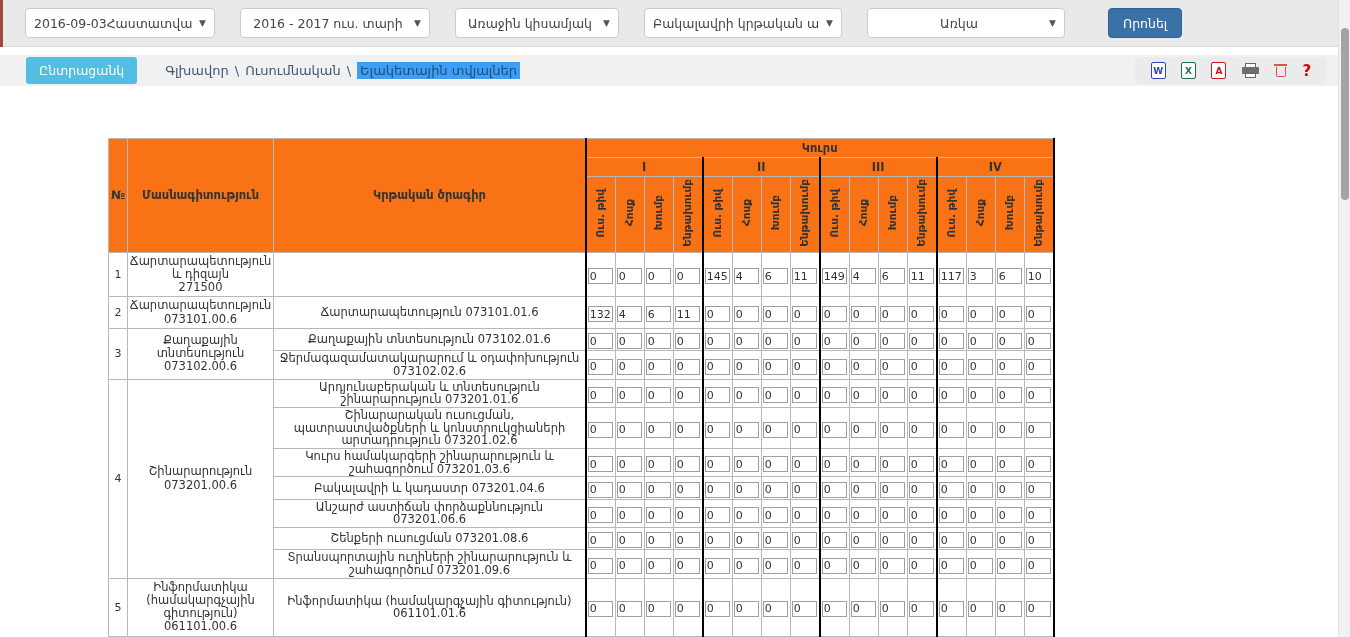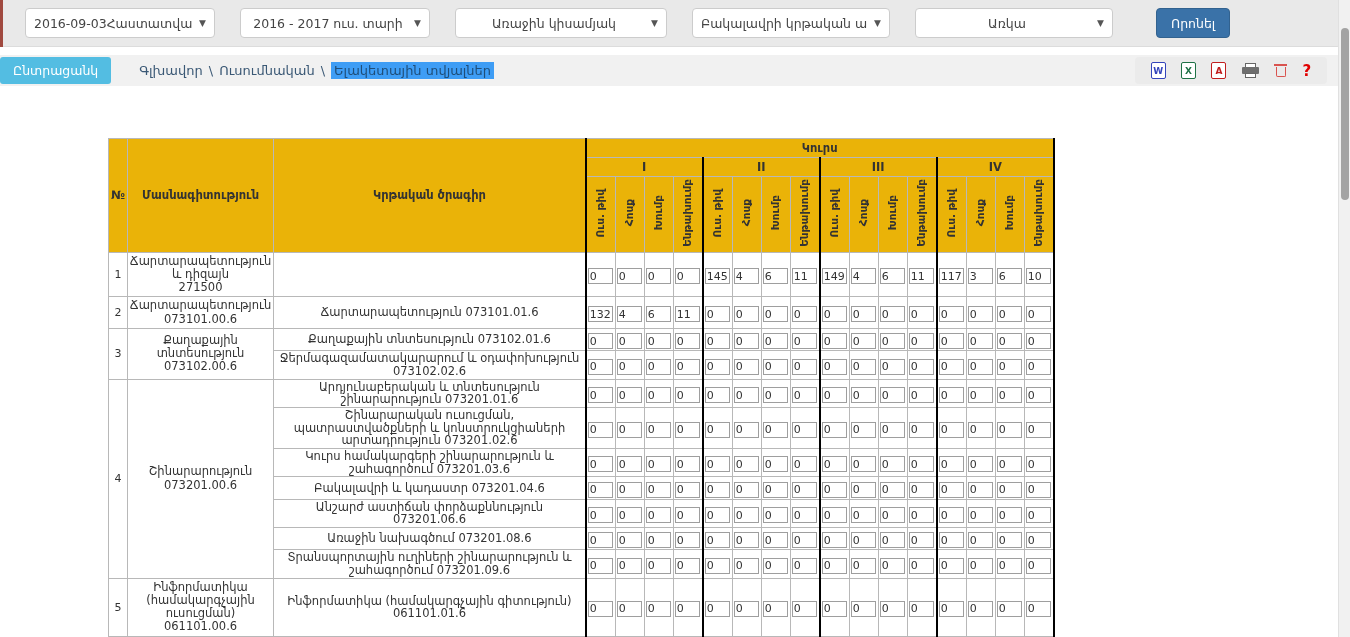--- a/index.html
+++ b/index.html
@@ -10,29 +10,29 @@
   
   .topbar { position:absolute; left:0; top:0; width:1341px; height:47px;
     background:#e9e9e9; border-bottom:1px solid #dcdcdc; border-radius:0 0 4px 0;
     display:flex; align-items:center; gap:25px; padding-left:25px; }
   .red-strip { position:absolute; left:0; top:0; width:3px; height:47px; background:#a0493f; }
   .select { height:30px; background:#fff; border:1px solid #ccc; border-radius:4px;
     display:flex; align-items:center; justify-content:center; position:relative;
     font-size:12.5px; color:#444; cursor:pointer; padding:0 22px 0 8px; }
   .select .txt { white-space:nowrap; overflow:hidden; }
   .select .caret { position:absolute; right:8px; top:9px; font-size:9px; color:#555; }
-  .w1{width:190px}.w2{width:190px}.w3{width:212px}.w4{width:198px}.w5{width:198px}
+  .w1{width:190px}.w2{width:190px}.w3{width:164px}.w4{width:198px}.w5{width:198px}
   .btn-search { margin-left:18px; height:30px; padding:0 14px; background:#3a72a8;
     color:#fff; border:1px solid #32628f; border-radius:4px; font-size:12.5px;
     font-family:inherit; cursor:pointer; }
 
   
   .toolbar2 { position:absolute; left:0; top:55px; width:1341px; height:31px;
     background:#f1f1f1; border-radius:0 4px 4px 0; display:flex; align-items:center; }
-  .btn-menu { margin-left:0; height:27px; padding:0 13px; background:#53bde2;
+  .btn-menu { margin-left:26px; height:27px; padding:0 13px; background:#53bde2;
     color:#fff; border:none; border-radius:3px; font-size:12.5px; font-family:inherit; cursor:pointer; }
   .breadcrumb { margin-left:28px; font-size:13px; color:#3a5875; display:flex; gap:6px; align-items:center; }
   .breadcrumb .seg { cursor:pointer; }
   .breadcrumb .current { background:#3e9df5; color:#1f4e79; padding:1px 3px; }
   .icon-box { position:absolute; right:14px; top:2px; width:192px; height:27px;
     background:#ebebeb; border-radius:4px; display:flex; align-items:center;
     justify-content:space-around; padding:0 8px; }
   .doc-icon { width:15px; height:17px; background:#fff; border:1.5px solid; border-radius:2px;
     display:flex; align-items:center; justify-content:center; font-size:9px; font-weight:bold;
     font-style:normal; cursor:pointer; }
@@ -49,21 +49,21 @@
   .help { color:#e00000; font-size:15px; font-weight:bold; cursor:pointer; }
 
   
   .title { position:absolute; left:40px; top:107px; width:1000px; text-align:center;
     font-size:14.5px; color:#222; }
 
   
   .tblwrap { position:absolute; left:108px; top:138px; }
   table { border-collapse:collapse; table-layout:fixed; }
   th,td { border:1px solid #b8b8b8; color:#333; }
-  thead th { background:#eab308; font-weight:bold; font-size:11.5px; padding:2px; }
+  thead th { background:#f97316; font-weight:bold; font-size:11.5px; padding:2px; }
   th.kurs { height:13px; font-size:11.5px; }
   th.crs { height:13px; }
   th.rot { height:69px; vertical-align:middle; }
   th.rot span { writing-mode:vertical-rl; transform:rotate(180deg); font-size:10.5px;
     font-weight:bold; white-space:nowrap; line-height:1; display:inline-block; }
   td.no { text-align:center; font-size:11px; padding:1px; }
   td.spec { text-align:center; font-size:11.5px; line-height:1.15; padding:2px; }
   td.prog { text-align:center; font-size:11.5px; line-height:1.1; padding:1px 4px; height:19px; }
   td.cell { padding:1px 2px 1px 1px; vertical-align:middle; }
   td.cell input { width:25px; height:16px; border:1px solid #9e9e9e; font-size:11px;
@@ -374,21 +374,21 @@
             <td class="cell gs"><input type="text" value="0" style=""></td>
             <td class="cell"><input type="text" value="0" style=""></td>
             <td class="cell"><input type="text" value="0" style=""></td>
             <td class="cell"><input type="text" value="0" style=""></td>
             <td class="cell gs"><input type="text" value="0" style=""></td>
             <td class="cell"><input type="text" value="0" style=""></td>
             <td class="cell"><input type="text" value="0" style=""></td>
             <td class="cell ge"><input type="text" value="0" style=""></td>
           </tr>
           <tr>
-            <td class="prog">Առաջին նախագծում 073201.08.6</td>
+            <td class="prog">Շենքերի ուսուցման 073201.08.6</td>
             <td class="cell gs"><input type="text" value="0" style=""></td>
             <td class="cell"><input type="text" value="0" style=""></td>
             <td class="cell"><input type="text" value="0" style=""></td>
             <td class="cell"><input type="text" value="0" style=""></td>
             <td class="cell gs"><input type="text" value="0" style=""></td>
             <td class="cell"><input type="text" value="0" style=""></td>
             <td class="cell"><input type="text" value="0" style=""></td>
             <td class="cell"><input type="text" value="0" style=""></td>
             <td class="cell gs"><input type="text" value="0" style=""></td>
             <td class="cell"><input type="text" value="0" style=""></td>
@@ -414,21 +414,21 @@
             <td class="cell"><input type="text" value="0" style=""></td>
             <td class="cell"><input type="text" value="0" style=""></td>
             <td class="cell gs"><input type="text" value="0" style=""></td>
             <td class="cell"><input type="text" value="0" style=""></td>
             <td class="cell"><input type="text" value="0" style=""></td>
             <td class="cell ge"><input type="text" value="0" style=""></td>
           </tr>
           <tr>
             <td class="no" rowspan="1">5</td>
             <td class="spec" rowspan="1">
-              <div>Ինֆորմատիկա (համակարգչային ուսուցման)</div>
+              <div>Ինֆորմատիկա (համակարգչային գիտություն)</div>
               <div>061101.00.6</div>
             </td>
             <td class="prog">Ինֆորմատիկա (համակարգչային գիտություն) 061101.01.6</td>
             <td class="cell gs"><input type="text" value="0" style=""></td>
             <td class="cell"><input type="text" value="0" style=""></td>
             <td class="cell"><input type="text" value="0" style=""></td>
             <td class="cell"><input type="text" value="0" style=""></td>
             <td class="cell gs"><input type="text" value="0" style=""></td>
             <td class="cell"><input type="text" value="0" style=""></td>
             <td class="cell"><input type="text" value="0" style=""></td>

